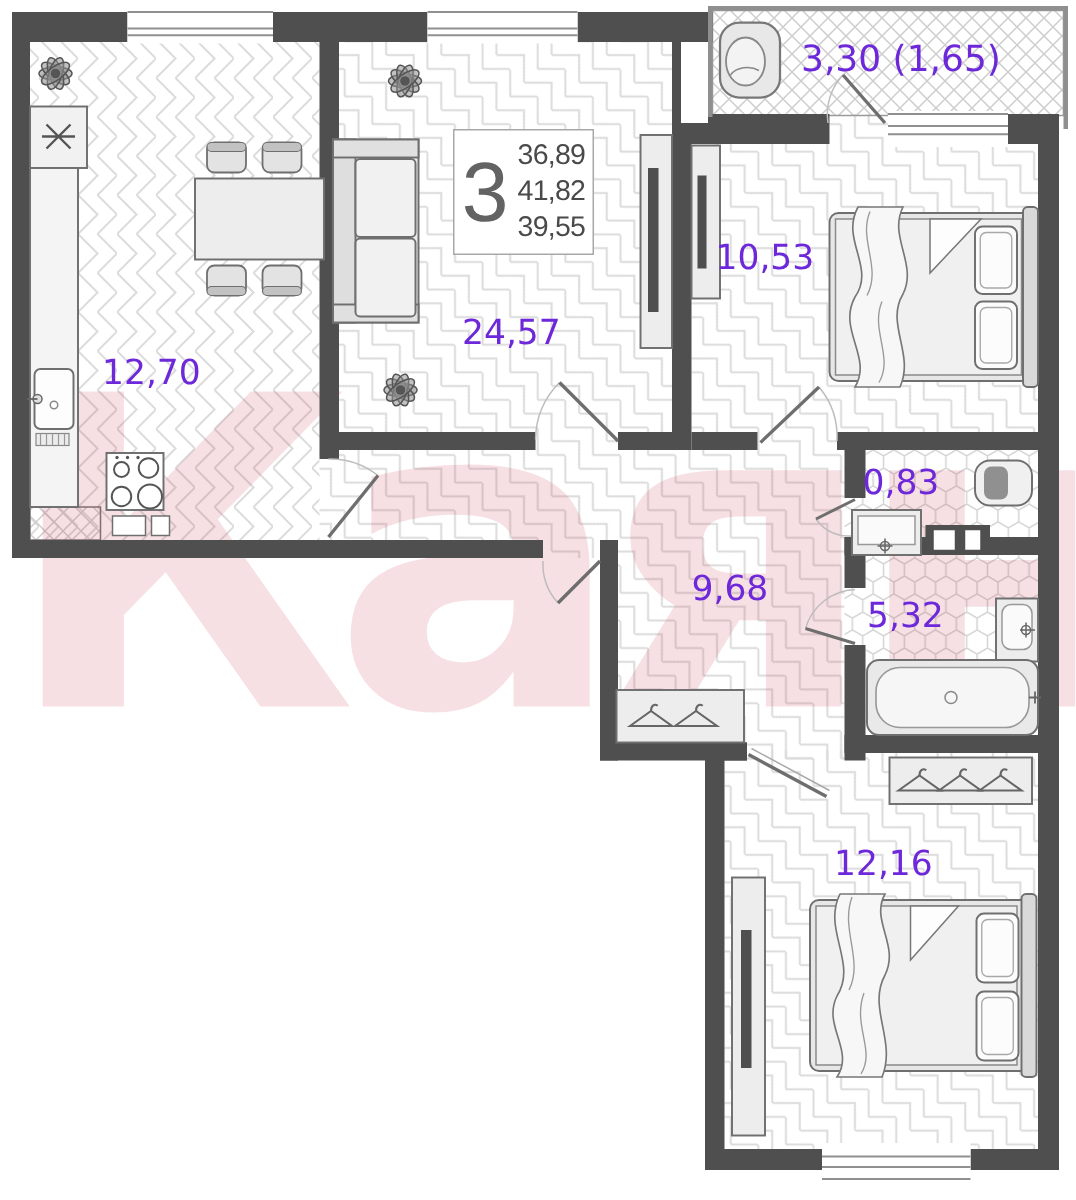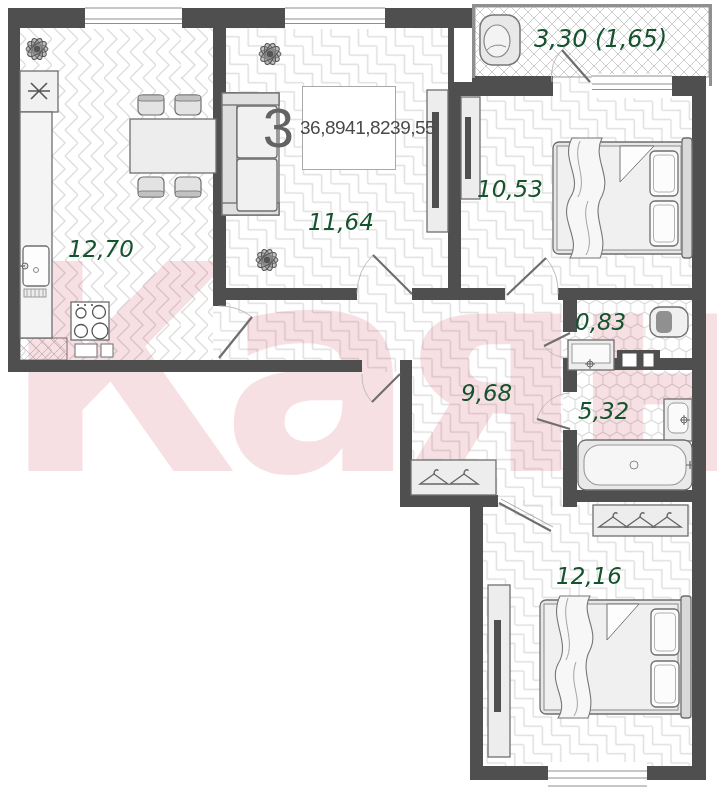--- a/index.html
+++ b/index.html
@@ -4,28 +4,28 @@
 <style>
   html,body{margin:0;padding:0;background:#fff;}
   .stage{position:relative;width:717px;height:800px;background:#ffffff;overflow:hidden;
          font-family:"Liberation Sans",sans-serif;}
   svg.layer{position:absolute;left:0;top:0;}
   .floors{z-index:1;}
   .watermark{position:absolute;left:2px;top:228px;z-index:2;font-size:288px;line-height:1;
              font-weight:bold;letter-spacing:-16px;white-space:nowrap;
              color:rgba(206,60,90,0.16);font-family:"DejaVu Sans",sans-serif;pointer-events:none;}
   .structure{z-index:3;}
-  .lbl{position:absolute;z-index:4;font-style:italic;font-size:23px;color:#14532d;
+  .lbl{position:absolute;z-index:4;font-size:23px;color:#6d28d9;
        font-family:"DejaVu Sans",sans-serif;white-space:nowrap;}
   .lbl.balc{font-size:24px;}
   .infobox{position:absolute;left:302px;top:86px;width:94px;height:84px;background:#fff;
            border:1.5px solid #a8a8a8;z-index:4;display:flex;align-items:center;
            justify-content:center;gap:6px;box-sizing:border-box;}
   .infobox .count{font-size:56px;color:#636363;line-height:0.9;font-weight:400;}
-  .infobox .areas{display:flex;flex-direction:row;font-size:19px;color:#4a4a4a;
+  .infobox .areas{display:flex;flex-direction:column;font-size:19px;color:#4a4a4a;
                   line-height:1.28;letter-spacing:-0.5px;text-align:center;}
 </style>
 </head>
 <body>
 
 <div class="stage">
 
   <svg class="layer floors" width="717" height="800">
     <defs>
       <pattern id="chevV" width="26" height="26" patternUnits="userSpaceOnUse" patternTransform="rotate(90)">
@@ -313,22 +313,22 @@
         <path d="M568 598 C560 620 576 640 566 660 M576 662 C568 684 584 700 574 716" fill="none" stroke="#999" stroke-width="0.9"></path>
         <rect x="651" y="609" width="28" height="46" rx="5" fill="#fcfcfc"></rect>
         <rect x="654.5" y="613" width="21" height="38" rx="4" fill="none" stroke="#a8a8a8" stroke-width="0.9"></rect>
         <rect x="651" y="661" width="28" height="46" rx="5" fill="#fcfcfc"></rect>
         <rect x="654.5" y="665" width="21" height="38" rx="4" fill="none" stroke="#a8a8a8" stroke-width="0.9"></rect>
       </g>
     </g>
   </svg>
 
   <div class="lbl" style="left:68px;top:236px">12,70</div>
-  <div class="lbl" style="left:308px;top:209px">11,64</div>
-  <div class="lbl" style="left:477px;top:176px">10,53</div>
+  <div class="lbl" style="left:308px;top:209px">24,57</div>
+  <div class="lbl" style="left:477px;top:159px">10,53</div>
   <div class="lbl balc" style="left:534px;top:25px">3,30 (1,65)</div>
   <div class="lbl" style="left:575px;top:309px">0,83</div>
   <div class="lbl" style="left:578px;top:398px">5,32</div>
   <div class="lbl" style="left:461px;top:380px">9,68</div>
   <div class="lbl" style="left:556px;top:563px">12,16</div>
 
   <div class="infobox">
     <div class="count">3</div>
     <div class="areas">
       <div>36,89</div>

